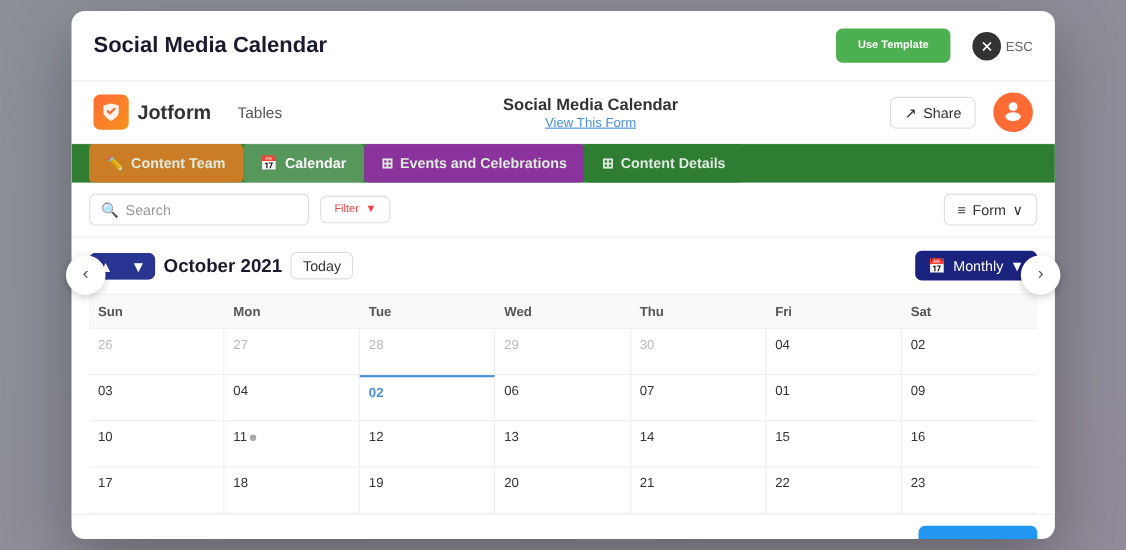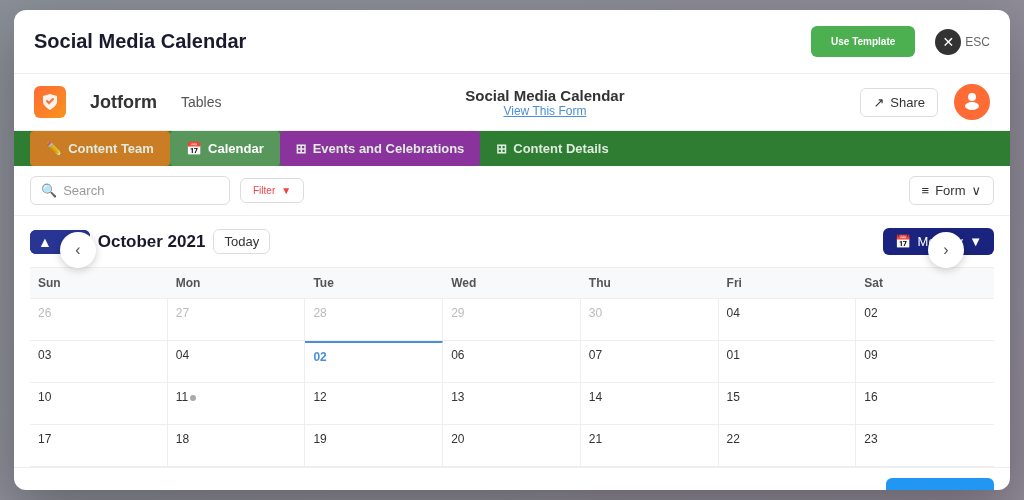--- a/index.html
+++ b/index.html
@@ -23,21 +23,21 @@
       position: absolute;
       inset: 0;
       background: rgba(0,0,0,0.4);
       display: flex;
       align-items: center;
       justify-content: center;
     }
     .modal {
       background: #fff;
       border-radius: 12px;
-      width: 996px;
+      width: 894px;
       max-height: 480px;
       overflow: hidden;
       box-shadow: 0 20px 60px rgba(0,0,0,0.3);
       position: relative;
     }
     
     .modal-header {
       display: flex;
       align-items: center;
       justify-content: space-between;
@@ -88,21 +88,21 @@
     .sub-header {
       display: flex;
       align-items: center;
       padding: 10px 20px;
       border-bottom: 1px solid #eee;
       gap: 16px;
     }
     .jotform-logo {
       display: flex;
       align-items: center;
-      gap: 24px;
+      gap: 8px;
       font-weight: 700;
       font-size: 18px;
       color: #333;
     }
     .jf-icon {
       width: 32px;
       height: 32px;
       background: linear-gradient(135deg, #ff6b35, #f7931e);
       border-radius: 6px;
       display: flex;

